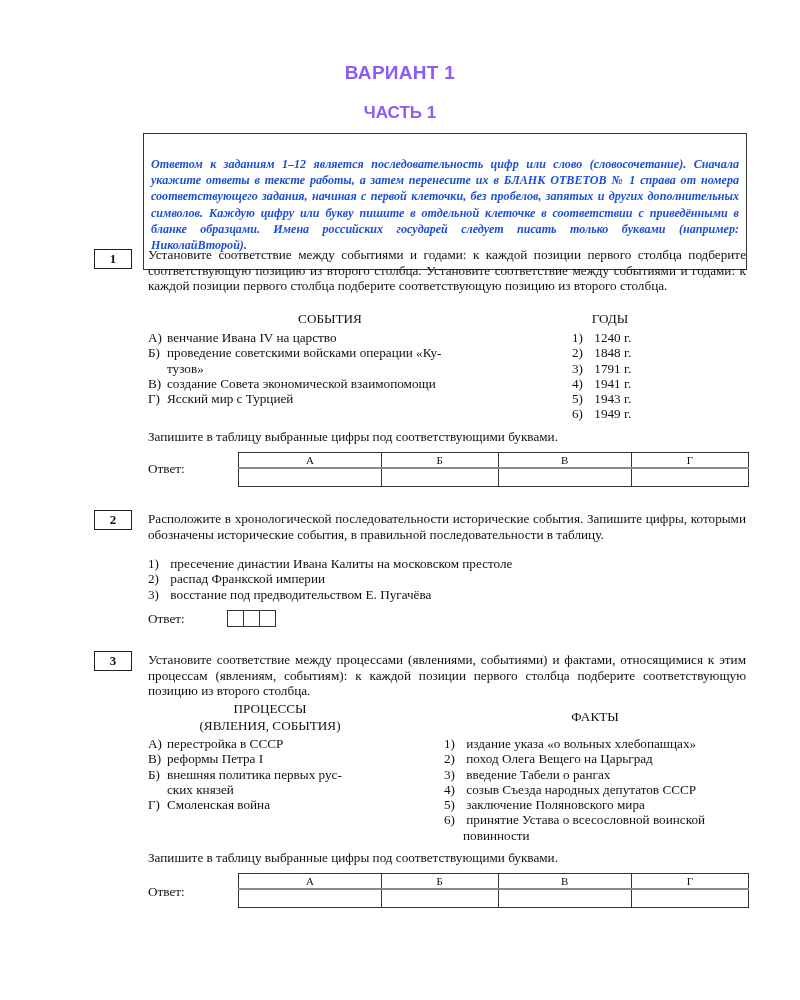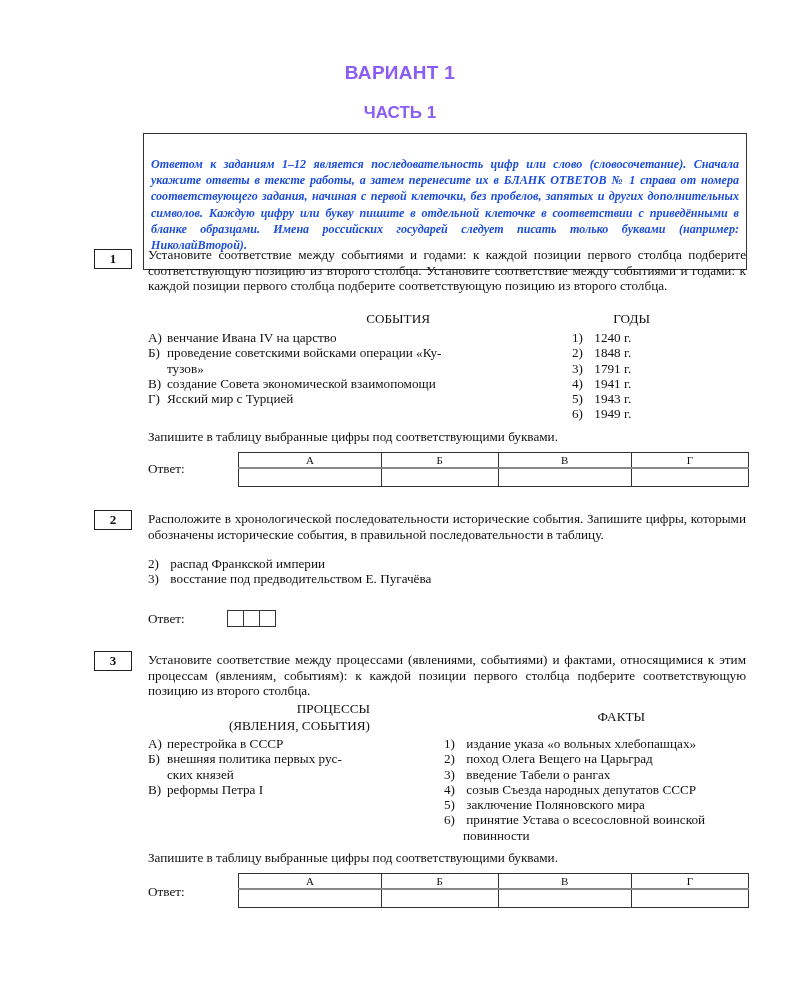--- a/index.html
+++ b/index.html
@@ -25,21 +25,21 @@
   }
 
   .qnum {
     width: 36px; height: 18px; border: 1.5px solid #222;
     text-align: center; font-weight: bold; font-size: 13px; line-height: 18px;
   }
   .qtext {
     left: 148px; width: 598px; font-size: 13.2px; line-height: 15.5px;
     text-align: justify;
   }
-  .colhead { font-size: 13.2px; text-align: right; }
+  .colhead { font-size: 13.2px; text-align: center; }
   .item { font-size: 13.2px; line-height: 15.3px; }
   .item .lbl { display: inline-block; width: 19px; }
   .item .indent { padding-left: 19px; display: block; }
   .ans-label { font-size: 13.2px; }
 
   table.grid {
     border-collapse: collapse; width: 511px;
     font-family: "Liberation Serif", "DejaVu Serif", serif; font-size: 11px;
   }
   table.grid td {
@@ -98,20 +98,21 @@
     <td></td>
     <td></td>
   </tr>
 </tbody>
   </table>
 
 <div class="abs qnum" style="left:94px; top:510px;">2</div>
 <div class="abs qtext" style="top:511px;">Расположите в хронологической последовательности исторические события. Запишите цифры, которыми обозначены исторические события, в правильной последовательности в таблицу.</div>
 
 <div class="abs" style="left:148px; top:556px; width:560px;">
+  <div class="item"><span class="lbl">1)</span> <span>пресечение династии Ивана Калиты на московском престоле</span></div>
   <div class="item"><span class="lbl">2)</span> <span>распад Франкской империи</span></div>
   <div class="item"><span class="lbl">3)</span> <span>восстание под предводительством Е. Пугачёва</span></div>
 </div>
 
 <div class="abs ans-label" style="left:148px; top:611px;">Ответ:</div>
 <div class="abs seqbox" style="left:227px; top:610px;">
   <span></span>
   <span></span>
   <span></span>
 </div>
@@ -120,22 +121,23 @@
 <div class="abs qtext" style="top:652px;">Установите соответствие между процессами (явлениями, событиями) и фактами, относящимися к этим процессам (явлениям, событиям): к каждой позиции первого столбца подберите соответствующую позицию из второго столбца.</div>
 
 <div class="abs colhead" style="left:170px; width:200px; top:700px; line-height:17px;">
   <div>ПРОЦЕССЫ</div>
   <div>(ЯВЛЕНИЯ, СОБЫТИЯ)</div>
 </div>
 <div class="abs colhead" style="left:545px; width:100px; top:709px;">ФАКТЫ</div>
 
 <div class="abs" style="left:148px; top:736px; width:245px;">
   <div class="item"><span class="lbl">А)</span><span>перестройка в СССР</span></div>
+  <div class="item"><span class="lbl">В)</span><span>реформы Петра I</span></div>
   <div class="item"><span class="lbl">Б)</span><span>внешняя политика первых рус-</span><span class="indent">ских князей</span></div>
-  <div class="item"><span class="lbl">В)</span><span>реформы Петра I</span></div>
+  <div class="item"><span class="lbl">Г)</span><span>Смоленская война</span></div>
 </div>
 
 <div class="abs" style="left:444px; top:736px; width:310px;">
   <div class="item"><span class="lbl">1)</span> <span>издание указа «о вольных хлебопашцах»</span></div>
   <div class="item"><span class="lbl">2)</span> <span>поход Олега Вещего на Царьград</span></div>
   <div class="item"><span class="lbl">3)</span> <span>введение Табели о рангах</span></div>
   <div class="item"><span class="lbl">4)</span> <span>созыв Съезда народных депутатов СССР</span></div>
   <div class="item"><span class="lbl">5)</span> <span>заключение Поляновского мира</span></div>
   <div class="item"><span class="lbl">6)</span> <span>принятие Устава о всесословной воинской</span><span class="indent">повинности</span></div>
 </div>

